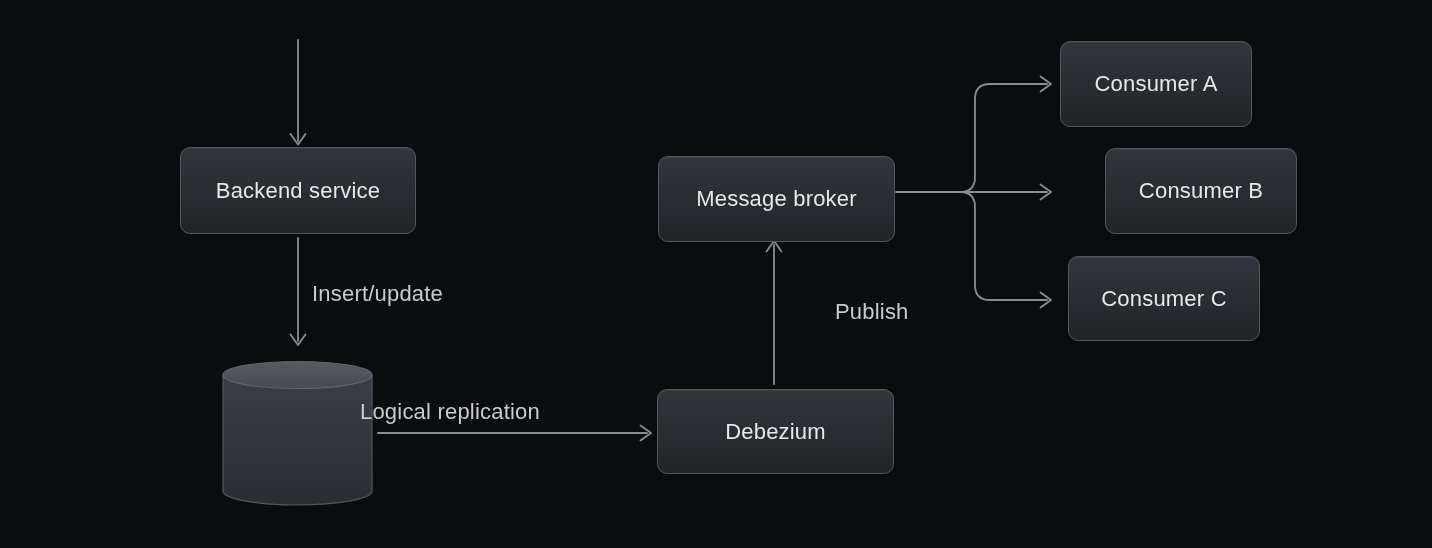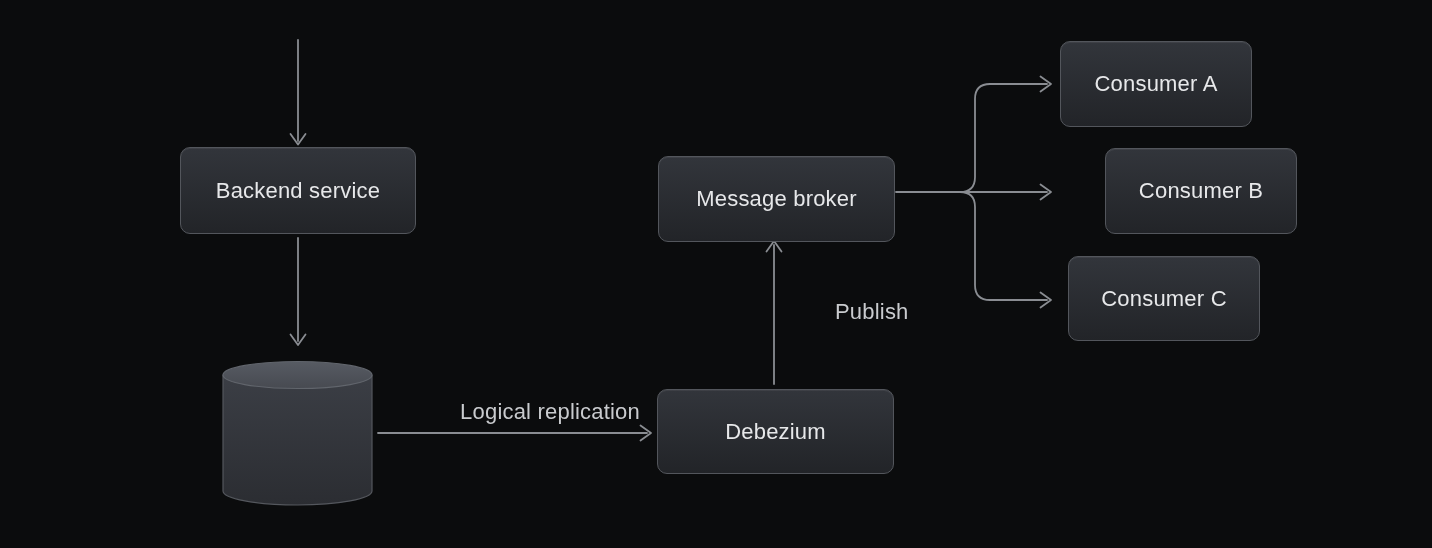--- a/index.html
+++ b/index.html
@@ -46,21 +46,21 @@
   .node-consumer-b{ left: 1060px; top: 148px; width: 192px; height: 86px; margin-left: 45px; }
   .node-consumer-c{ left: 1068px; top: 256px; width: 192px; height: 85px; }
   .edge-label {
     position: absolute;
     color: var(--label-text);
     font-size: 22px;
     letter-spacing: 0.2px;
     white-space: nowrap;
   }
   .label-insert  { left: 312px; top: 281px; }
-  .label-logical { left: 368px; top: 399px; width: 272px; text-align: right; }
+  .label-logical { left: 360px; top: 399px; width: 272px; text-align: left; }
   .label-publish { left: 787px; top: 299px; margin-left: 48px; }
 </style>
 </head>
 <body>
 
 <div class="canvas">
 
   <svg class="wires" width="1432" height="548" viewBox="0 0 1432 548" fill="none" stroke="currentColor" stroke-width="1.8" stroke-linecap="round" stroke-linejoin="round">
     <defs>
       <linearGradient id="cylBody" x1="0" y1="0" x2="0" y2="1">
@@ -131,18 +131,19 @@
   </div>
 
   <div class="node node-consumer-b">
     <span>Consumer B</span>
   </div>
 
   <div class="node node-consumer-c">
     <span>Consumer C</span>
   </div>
 
+  <div class="edge-label label-insert">Insert/update</div>
 
   <div class="edge-label label-logical">Logical replication</div>
 
   <div class="edge-label label-publish">Publish</div>
 
 </div>
 
 </body></html>

